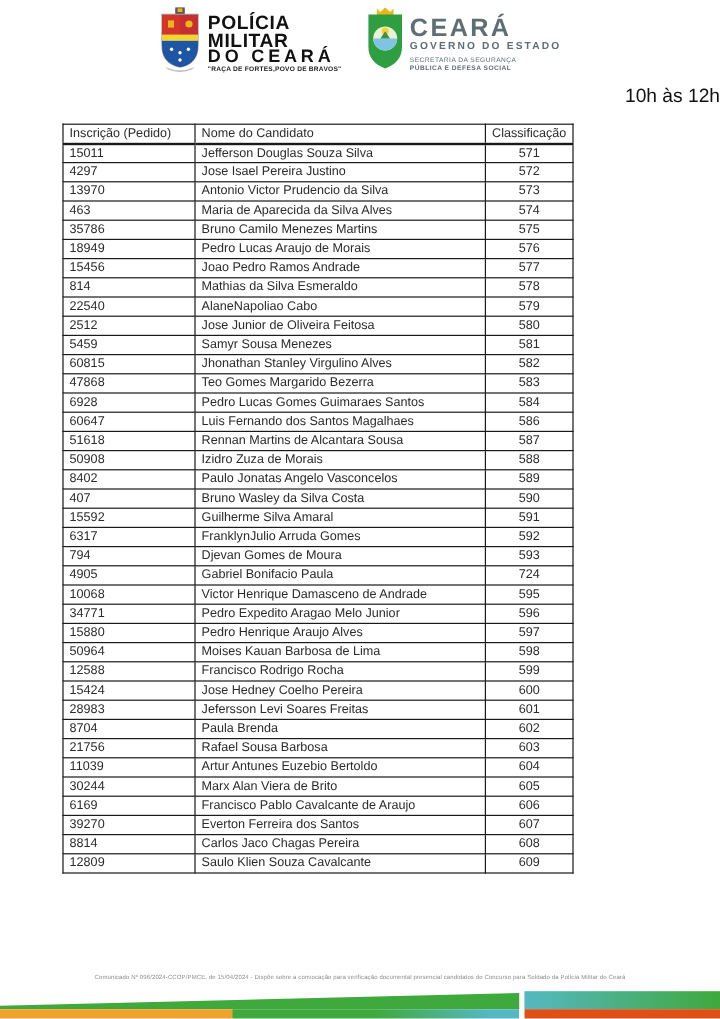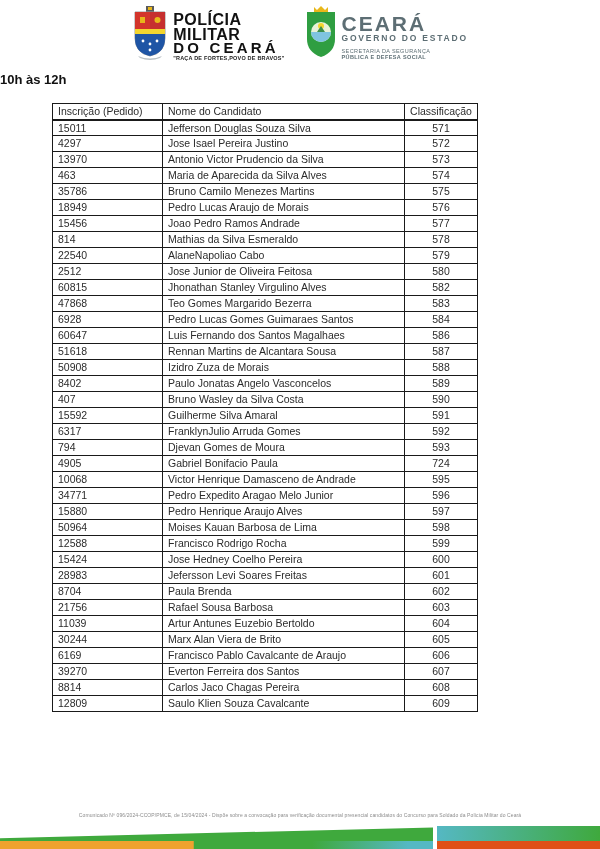--- a/index.html
+++ b/index.html
@@ -23,21 +23,21 @@
   .pmce-motto { font-size:5.5px; font-weight:bold; color:#222; margin-top:2px; letter-spacing:.2px; }
   .ceara-text { padding-top:8px; color:var(--brand-gray,#5d6e74); }
   .ceara-title { font-size:21px; font-weight:bold; letter-spacing:2px; line-height:19px; }
   .ceara-sub { font-size:8.5px; font-weight:bold; letter-spacing:1.8px; line-height:11px; }
   .ceara-dept1 { font-size:5.5px; letter-spacing:.4px; margin-top:4px; }
   .ceara-dept1 b, .ceara-dept2 { font-weight:bold; }
   .ceara-dept2 { font-size:5.5px; letter-spacing:.4px; }
 
   .time-slot {
     position:absolute; top:72px; left:0; width:100%;
-    text-align:left; font-size:13px; font-weight:bold; color:#111;
+    text-align:right; font-size:16px; font-weight:normal; color:#111;
   }
 
   
   table.cand {
     position:absolute; top:103px; left:52px; width:425px;
     border-collapse:collapse; table-layout:fixed;padding-left:28px;
   }
   .cand th, .cand td {
     border:1px solid #1a1a1a; height:16px; padding:0 5px;
     font-size:10.5px; font-weight:normal; color:#2b2b2b;
@@ -203,20 +203,25 @@
           <td>AlaneNapoliao Cabo</td>
           <td class="c-class">579</td>
         </tr>
 
         <tr>
           <td>2512</td>
           <td>Jose Junior de Oliveira Feitosa</td>
           <td class="c-class">580</td>
         </tr>
 
+        <tr>
+          <td>5459</td>
+          <td>Samyr Sousa Menezes</td>
+          <td class="c-class">581</td>
+        </tr>
 
         <tr>
           <td>60815</td>
           <td>Jhonathan Stanley Virgulino Alves</td>
           <td class="c-class">582</td>
         </tr>
 
         <tr>
           <td>47868</td>
           <td>Teo Gomes Margarido Bezerra</td>

